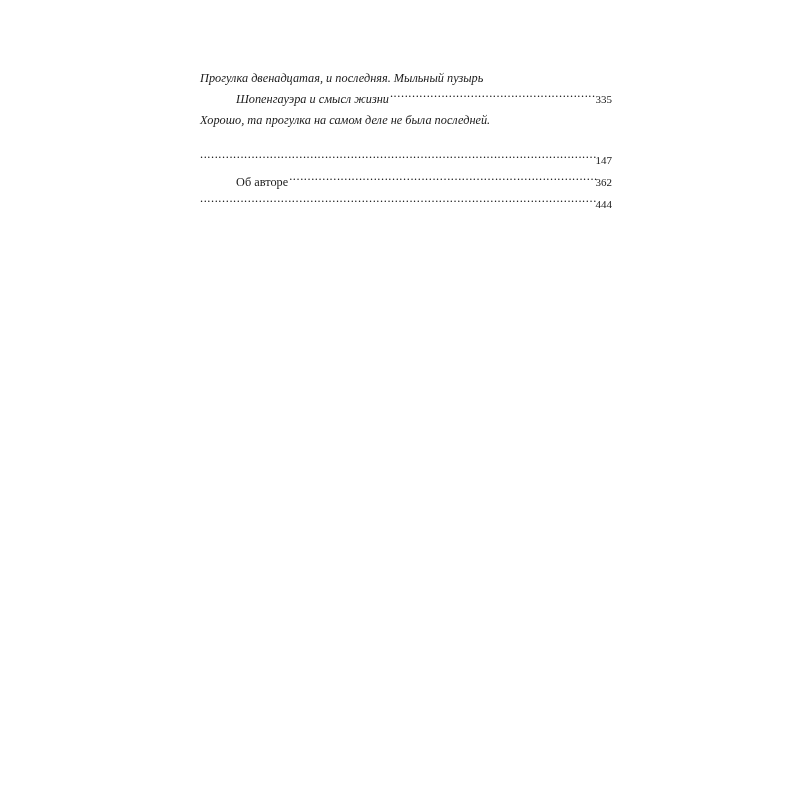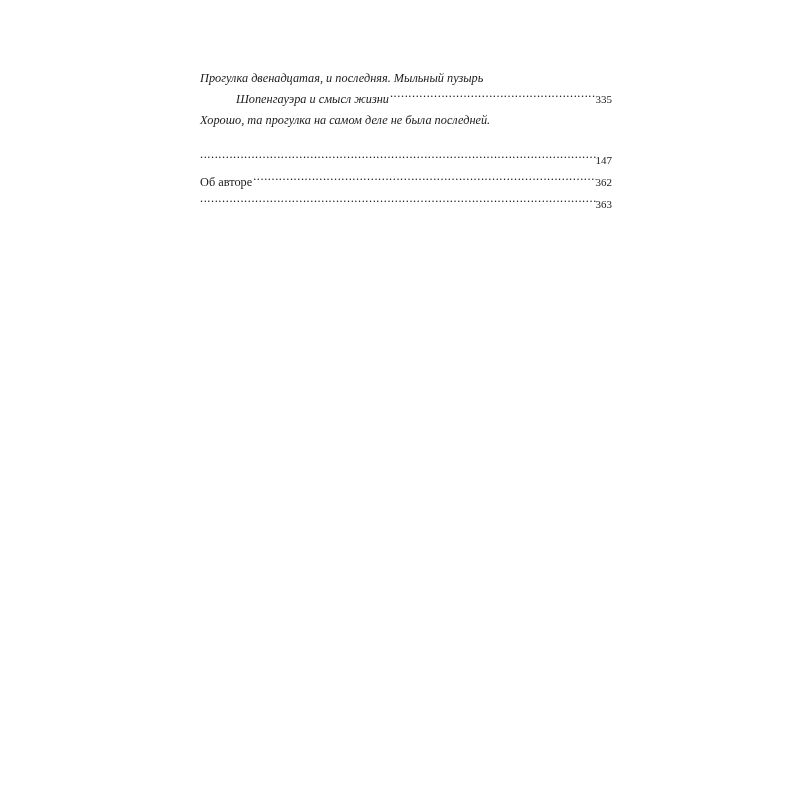--- a/index.html
+++ b/index.html
@@ -78,21 +78,21 @@
 
   
   .indent {
     padding-left: 36px;
   }
 
   .group-gap {
     height: 18px;
   }
 
-  .upright .label { font-style: normal; }
+  .upright .label { font-style: normal; margin-left: 36px; }
 
   
   .block-two .entry { line-height: 22px; }
 
 </style>
 </head>
 <body>
 
 <div class="page">
   <div class="toc">
@@ -126,18 +126,18 @@
 
 
       <div class="entry upright">
         <span class="label">Об авторе</span>
         <span class="leader"></span>
         <span class="page-num">362</span>
       </div>
 
       <div class="entry upright">
         <span class="leader"></span>
-        <span class="page-num">363</span>
+        <span class="page-num">444</span>
       </div>
     </div>
 
   </div>
 </div>
 
 </body></html>

